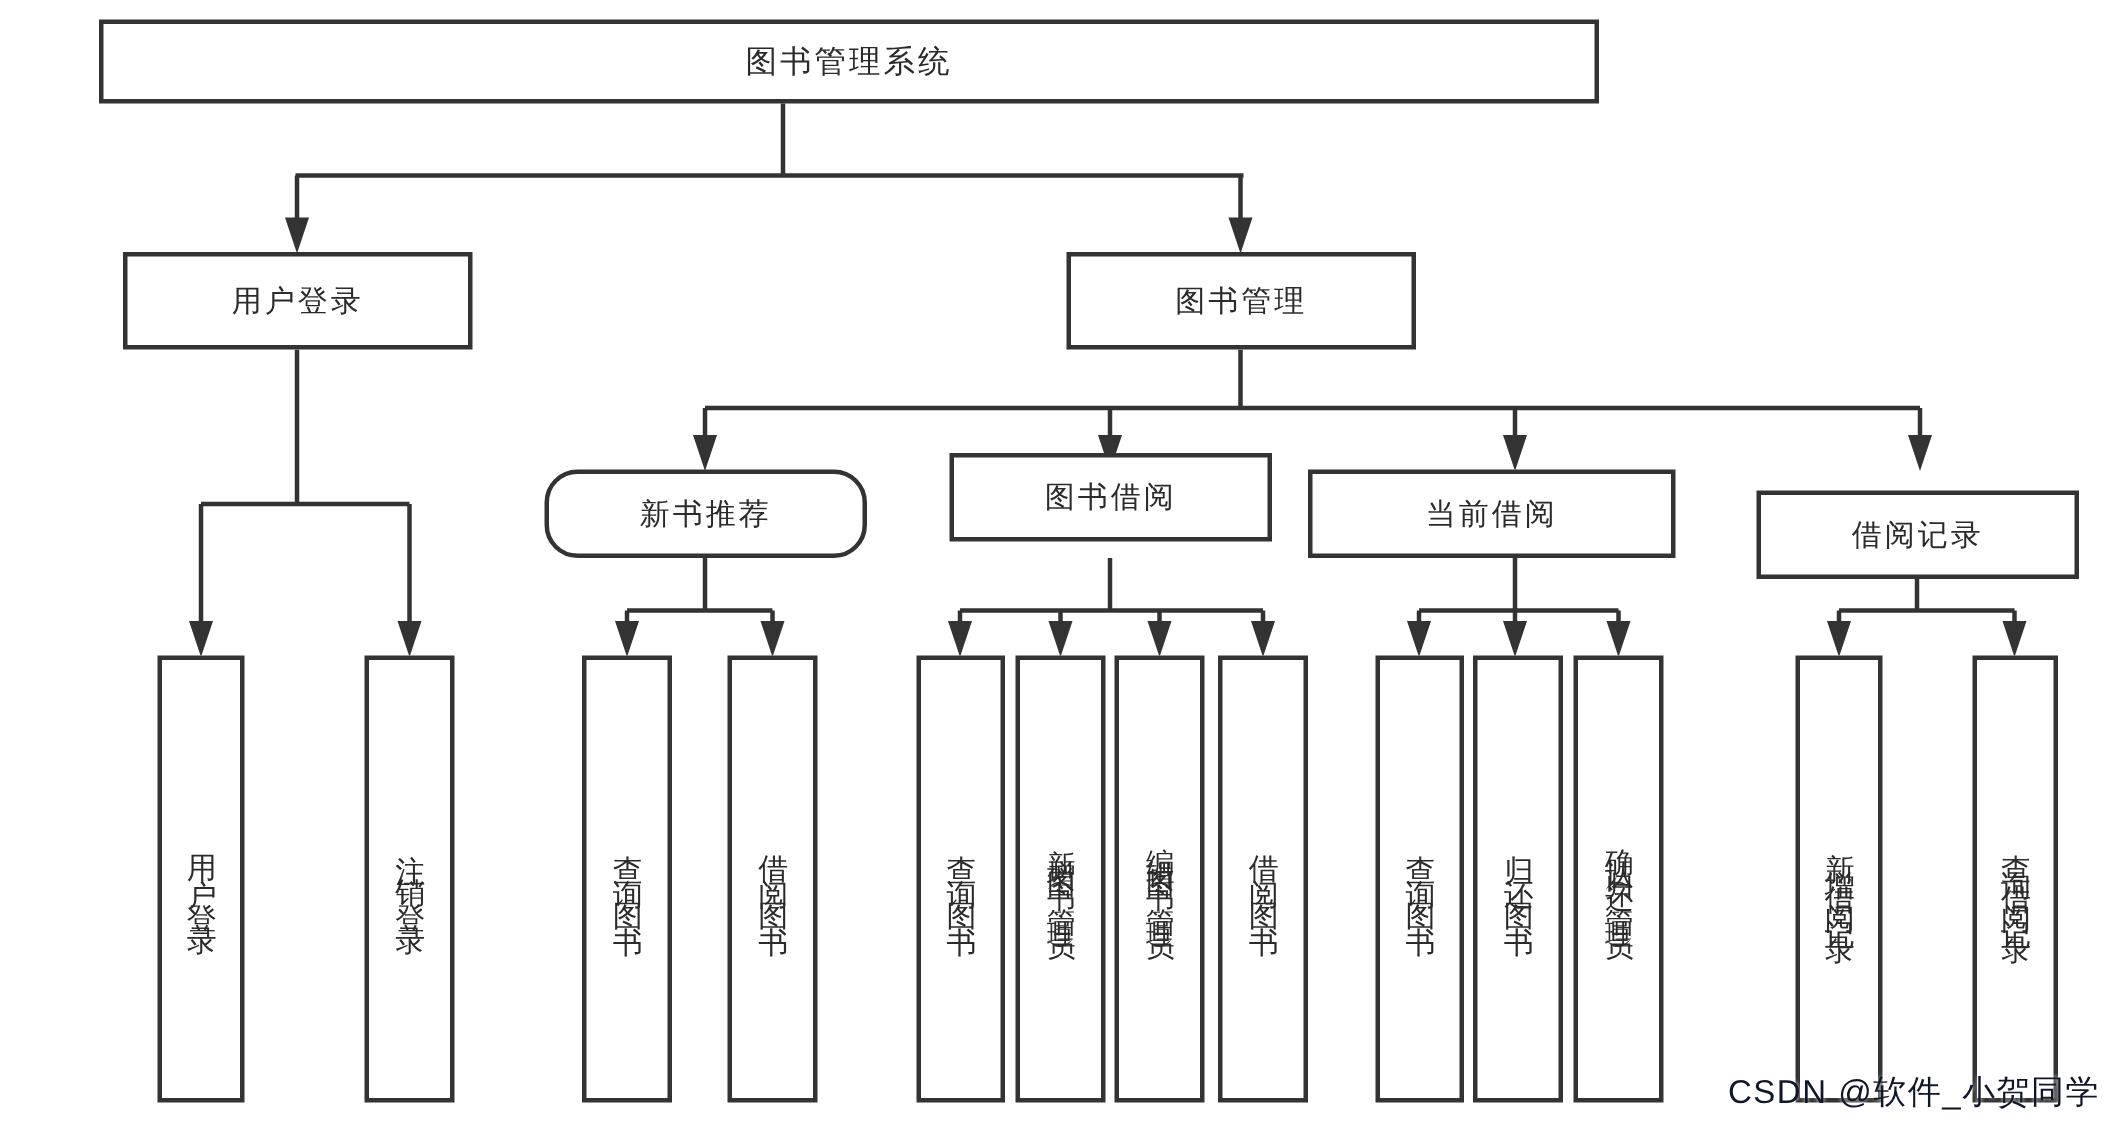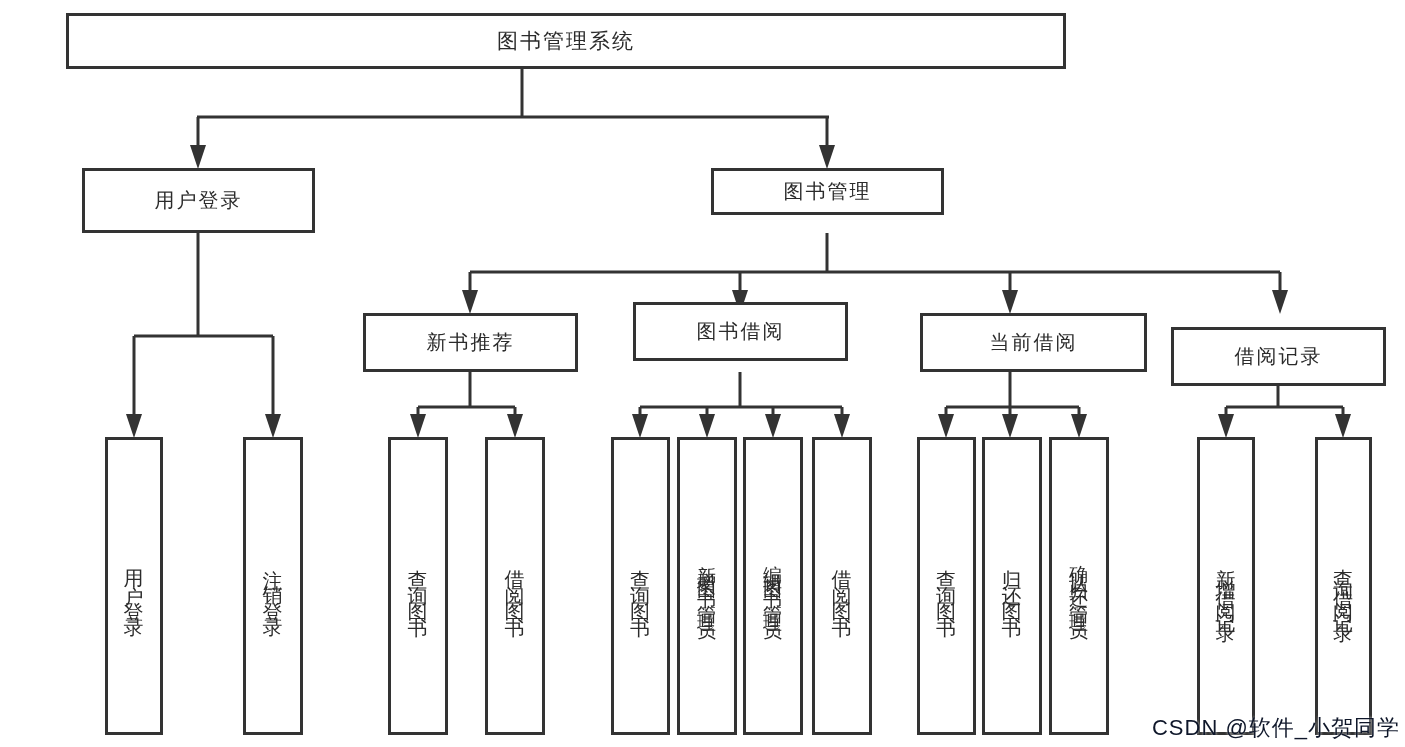--- a/index.html
+++ b/index.html
@@ -87,31 +87,31 @@
       <polygon points="1335,414 1351,414 1343,438" fill="#333333"></polygon>
     </svg>
 
   <div class="node h-node root-node" style="left:22px; top:13px; width:1000px; height:56px;margin-left:44px;">
     <span class="lbl">图书管理系统</span>
   </div>
 
   <div class="node h-node" style="left:82px; top:168px; width:233px; height:65px;">
     <span class="lbl">用户登录</span>
   </div>
-  <div class="node h-node" style="left:711px; top:168px; width:233px; height:47px;">
+  <div class="node h-node" style="left:711px; top:168px; width:233px; height:65px;">
     <span class="lbl">图书管理</span>
   </div>
 
-  <div class="node h-node" style="left:363px; top:313px; width:215px; height:59px;">
+  <div class="node h-node" style="left:363px; top:313px; width:215px; height:59px;border-radius:22px;">
     <span class="lbl">新书推荐</span>
   </div>
   <div class="node h-node" style="left:633px; top:302px; width:215px; height:59px;">
     <span class="lbl">图书借阅</span>
   </div>
-  <div class="node h-node" style="left:920px; top:313px; width:227px; height:59px;font-family:Liberation Mono, monospace;">
+  <div class="node h-node" style="left:872px; top:313px; width:245px; height:59px;font-family:Liberation Mono, monospace;">
     <span class="lbl">当前借阅</span>
   </div>
   <div class="node h-node" style="left:1171px; top:327px; width:215px; height:59px;">
     <span class="lbl">借阅记录</span>
   </div>
 
   <div class="node v-node len4" style="left:105px; top:437px; width:58px; height:298px;">
     <span class="lbl">用户登录</span>
   </div>
   <div class="node v-node len4" style="left:243px; top:437px; width:60px; height:298px;">

